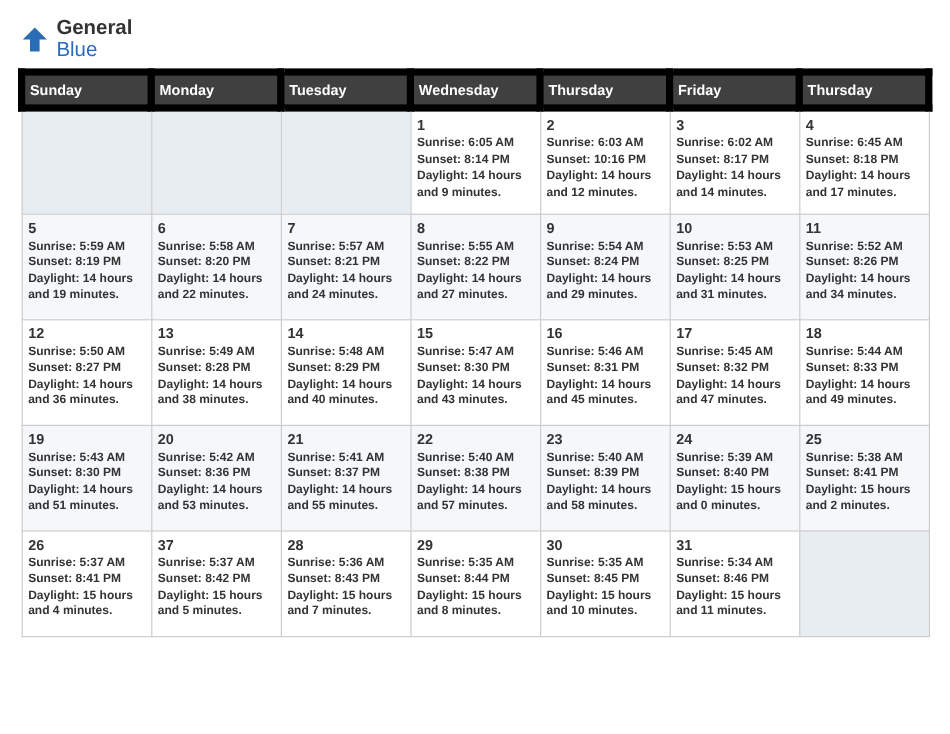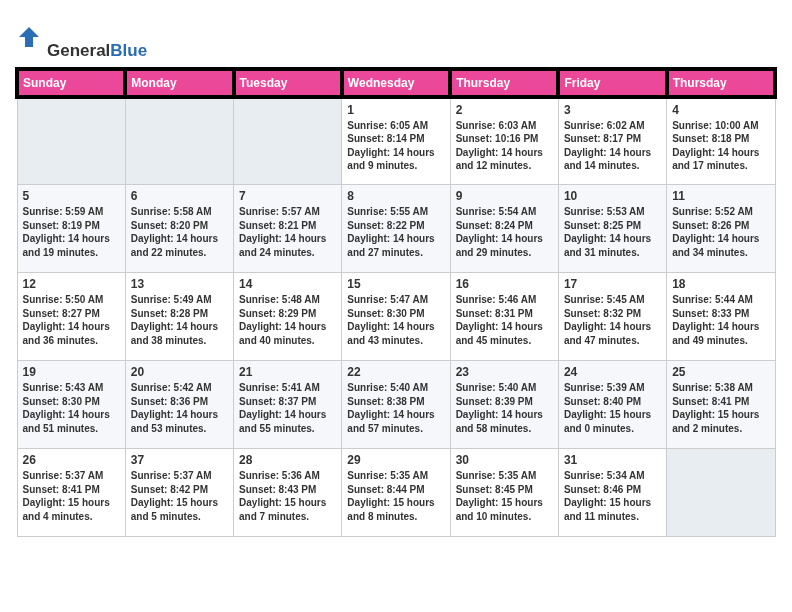--- a/index.html
+++ b/index.html
@@ -16,32 +16,31 @@
       justify-content: space-between;
       margin-bottom: 6px;
     }
     .logo {
       display: flex;
       align-items: center;
       margin-top: 4px;
     }
     .logo-text {
       display: flex;
-      flex-direction: row;
+      flex-direction: column;
       line-height: 1.1;
-      margin-top: 28px;
     }
     .logo-general {
       font-size: 17px;
       font-weight: bold;
       color: #333;
     }
     .logo-blue {
       font-size: 17px;
-      font-weight: bold;
+      font-weight: normal;
       color: #2a6db5;
     }
     .logo-icon {
       width: 28px;
       height: 28px;
       margin-right: 4px;
     }
     .title-block {
       text-align: right;
     }
@@ -55,27 +54,27 @@
       font-size: 15px;
       color: #333;
       margin-top: 2px;
     }
     table {
       width: 100%;
       border-collapse: collapse;
       table-layout: fixed;
     }
     thead tr th {
-      background-color: #ec4899;
+      background-color: #404040;
       color: #fff;
       font-size: 12px;
       font-weight: bold;
       padding: 5px 4px;
       text-align: left;
-      border: 4px solid #000000;
+      border: 6px solid #000000;
     }
     tbody tr td {
       vertical-align: top;
       border: 1px solid #ccc;
       padding: 4px 5px;
       font-size: 10px;
       color: #333;
       height: 88px;
       background: #fff;
     }
@@ -147,21 +146,21 @@
         </td>
         <td>
           <span class="day-number">3</span>
           <div class="cell-text">Sunrise: 6:02 AM
 Sunset: 8:17 PM
 Daylight: 14 hours
 and 14 minutes.</div>
         </td>
         <td>
           <span class="day-number">4</span>
-          <div class="cell-text">Sunrise: 10:00 AM
+          <div class="cell-text">Sunrise: 6:45 AM
 Sunset: 8:18 PM
 Daylight: 14 hours
 and 17 minutes.</div>
         </td>
       </tr>
       <tr>
         <td>
           <span class="day-number">5</span>
           <div class="cell-text">Sunrise: 5:59 AM
 Sunset: 8:19 PM

